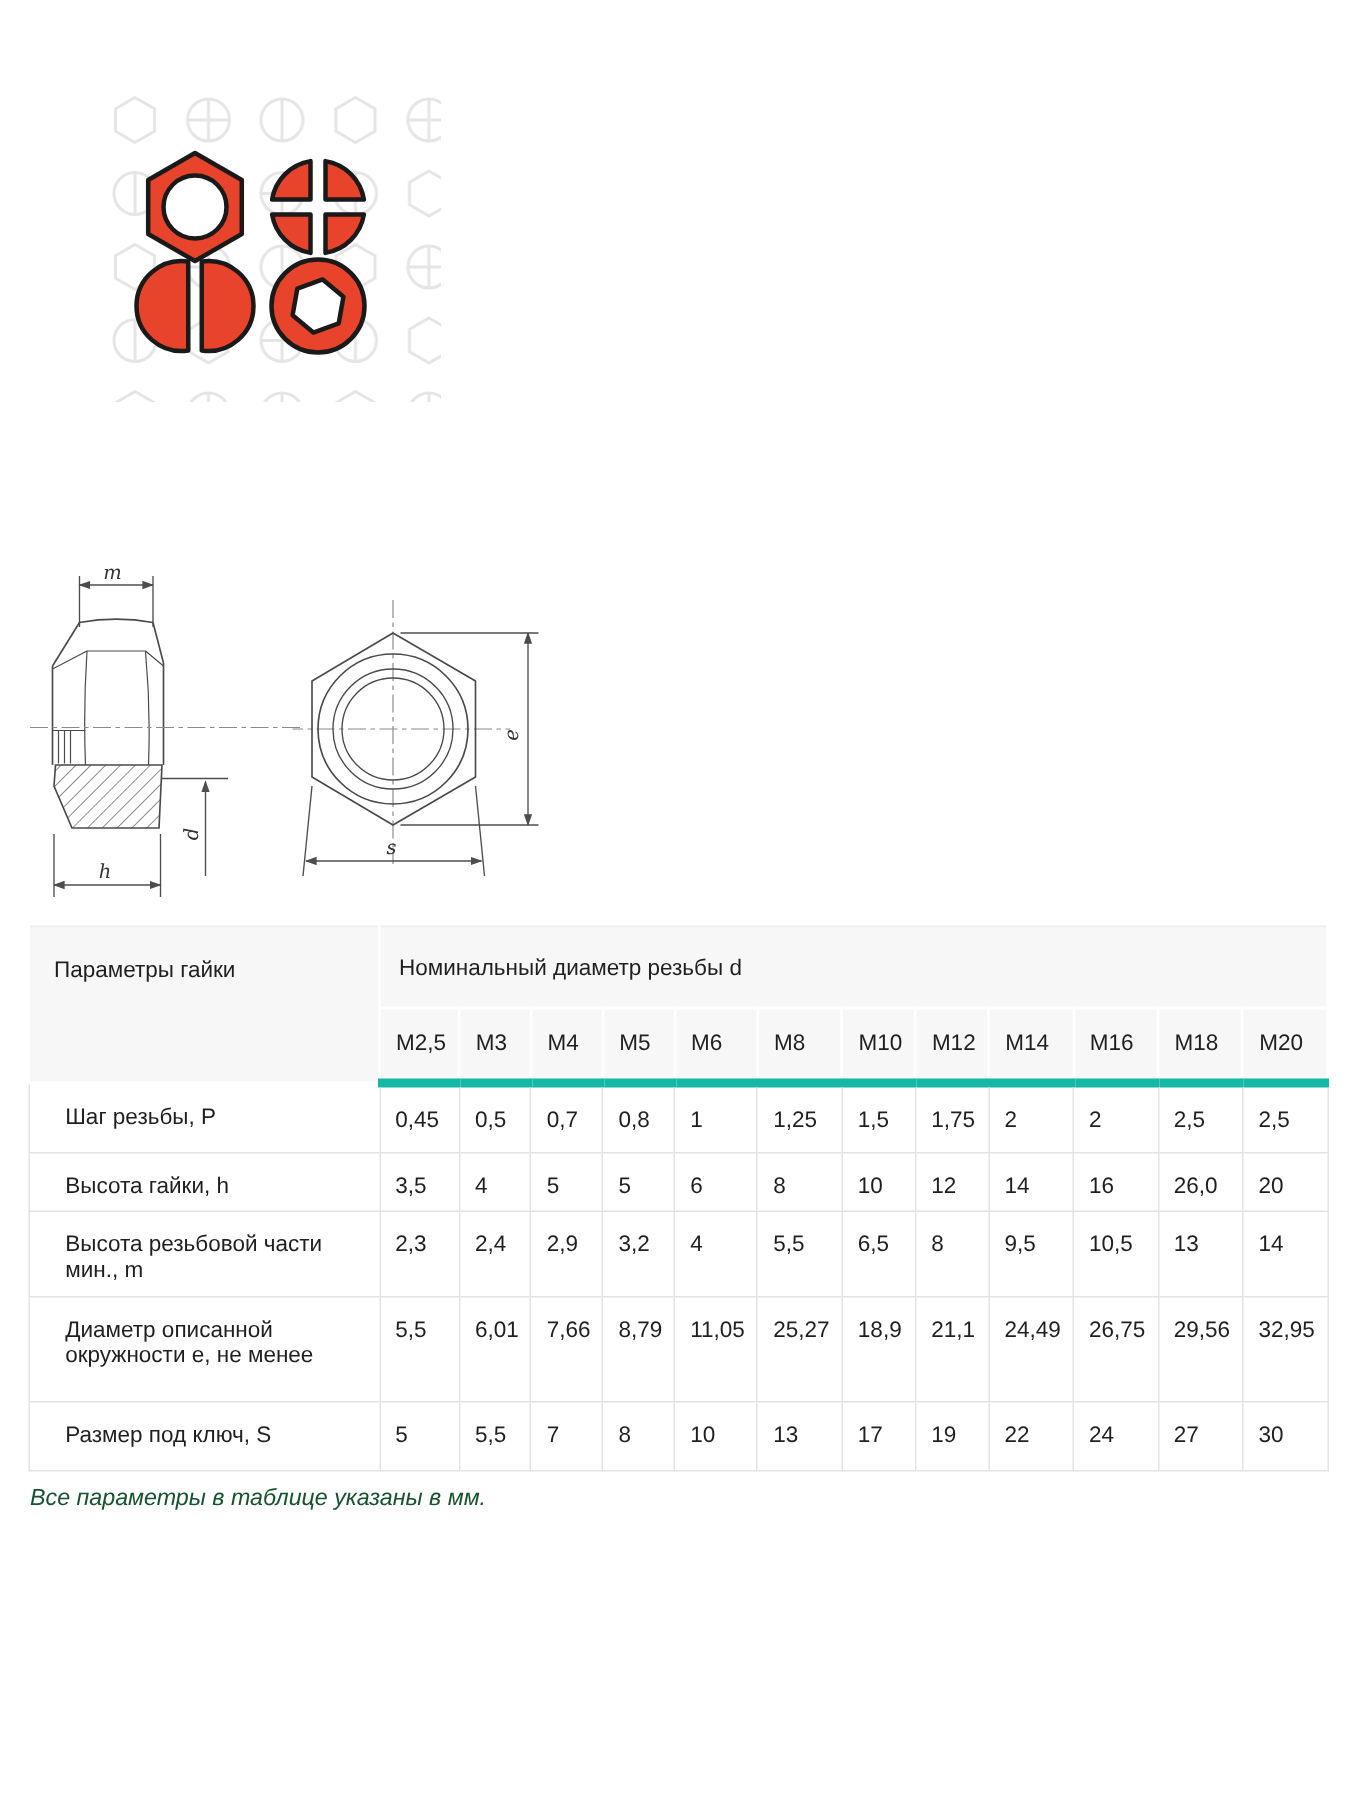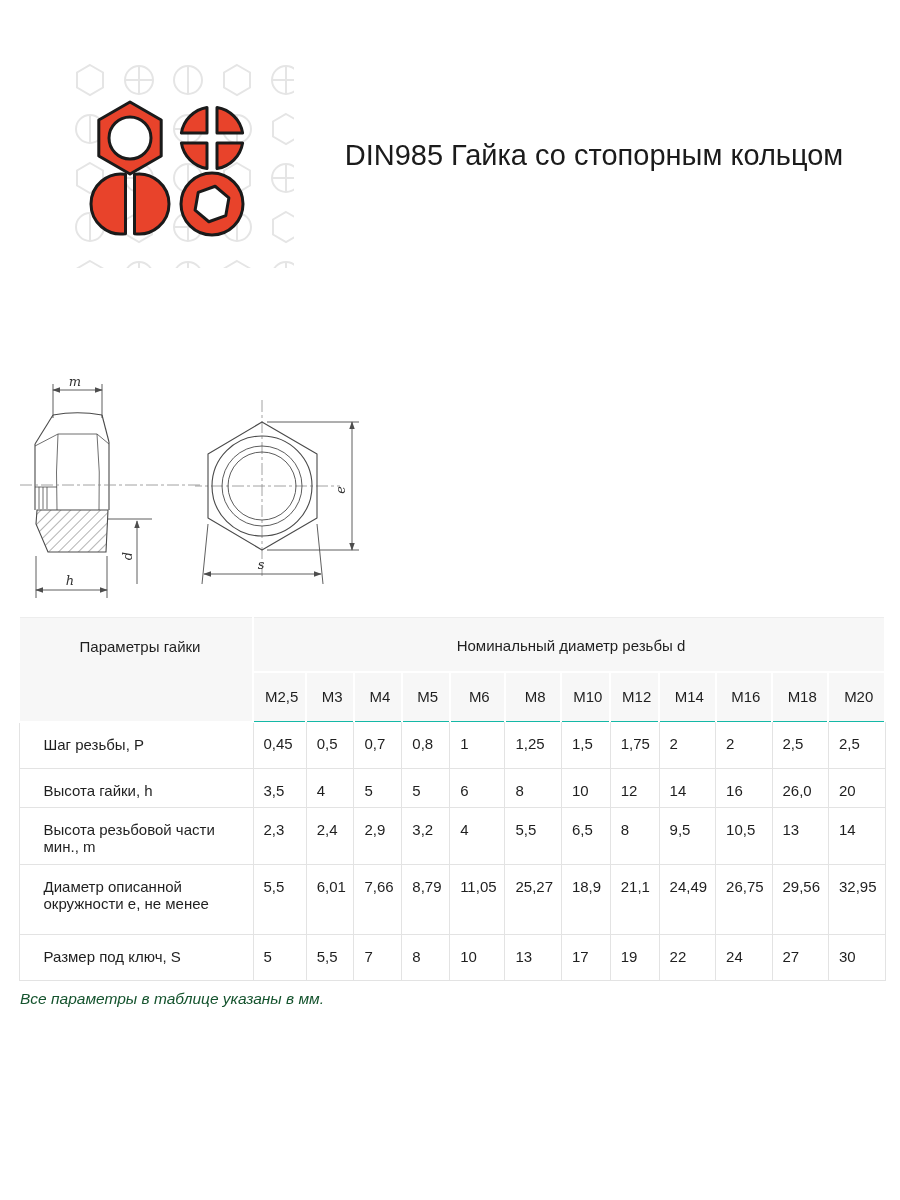--- a/index.html
+++ b/index.html
@@ -18,27 +18,27 @@
   .title div { white-space:nowrap; }
   
   .drawing-side { position:absolute; left:20px; top:372px; }
   .drawing-top  { position:absolute; left:195px; top:392px; }
   
   table.spec {
     position:absolute; left:18px; top:617px; width:868px;
     border-collapse:collapse; font-size:15px; color:#1f1f1f;
   }
   table.spec th {
-    background:#f7f7f7; font-weight:400; text-align:center;
+    background:#f7f7f7; font-weight:400; text-align:left;
     border:2px solid #ffffff;
   }
   tr.hrow1 { height:54px; }
   tr.hrow2 { height:50px; }
   tr.hrow1 th { border-top:1px solid #ededed; }
-  tr.hrow2 th { border-bottom:1px solid #14b8a6; padding:8px 6px 8px 10px; vertical-align:middle; }
+  tr.hrow2 th { border-bottom:6px solid #14b8a6; padding:8px 6px 8px 10px; vertical-align:middle; }
   th.param-cell    { vertical-align:top; padding:20px 8px 8px 16px; width:234px; min-width:234px; }
   th.diameter-cell { vertical-align:top; padding:19px 8px 8px 12px; }
   table.spec td {
     border:1px solid #e3e3e3; vertical-align:top; padding:13px 6px 8px 10px;
   }
   table.spec td.row-label { padding-left:24px; padding-right:14px; }
   tbody tr.r0 { height:47px; }
   tbody tr.r1 { height:30px; }
   tbody tr.r2 { height:57px; }
   tbody tr.r3 { height:70px; }
@@ -94,21 +94,20 @@
       </g>
 
       <g transform="translate(146,148)" stroke="#1a1a1a" stroke-width="3" stroke-linejoin="round">
         <circle cx="0" cy="0" r="31" fill="#e8432b"></circle>
         <polygon transform="rotate(10)" points="0,-18 15.6,-9 15.6,9 0,18 -15.6,9 -15.6,-9" fill="#ffffff"></polygon>
       </g>
     </svg>
   </div>
 
   <h1 class="title">
-    <div>DIN985 Гайка со стопорным кольцом</div>
   </h1>
 
   <svg class="drawing-side" width="185" height="235" viewBox="0 0 185 235">
     <defs>
       <marker id="dimarrow" viewBox="0 0 10 8" refX="9" refY="4" markerWidth="9" markerHeight="7" orient="auto-start-reverse">
         <path d="M10,4 L0,0.5 L0,7.5 Z" fill="#4d4d4d"></path>
       </marker>
       <pattern id="hatch" width="7" height="7" patternUnits="userSpaceOnUse" patternTransform="rotate(45)">
         <line x1="0" y1="0" x2="0" y2="7" stroke="#6a6a6a" stroke-width="1"></line>
       </pattern>

